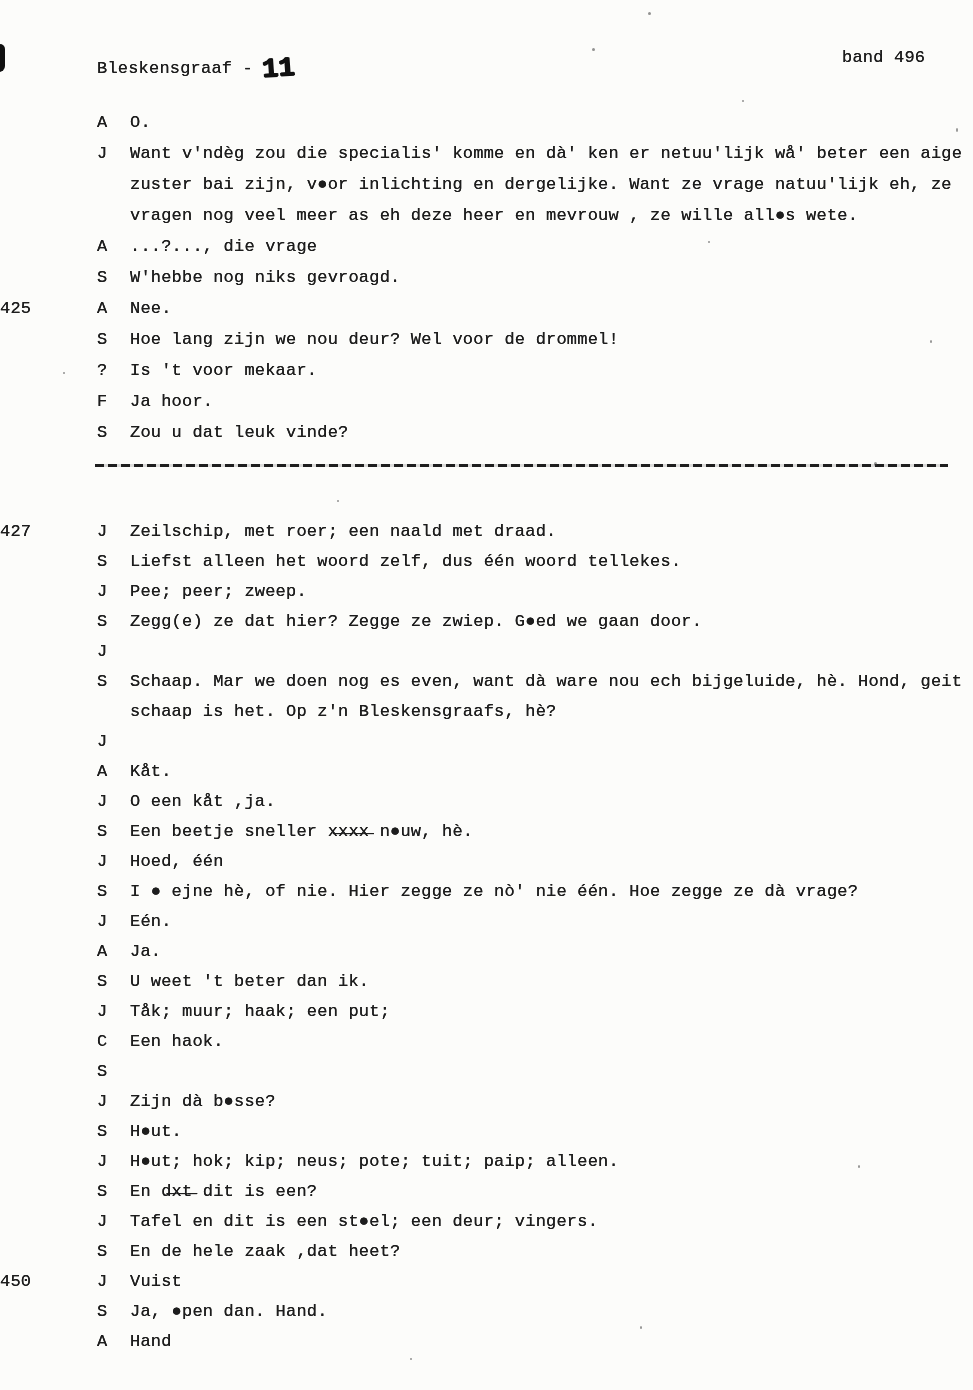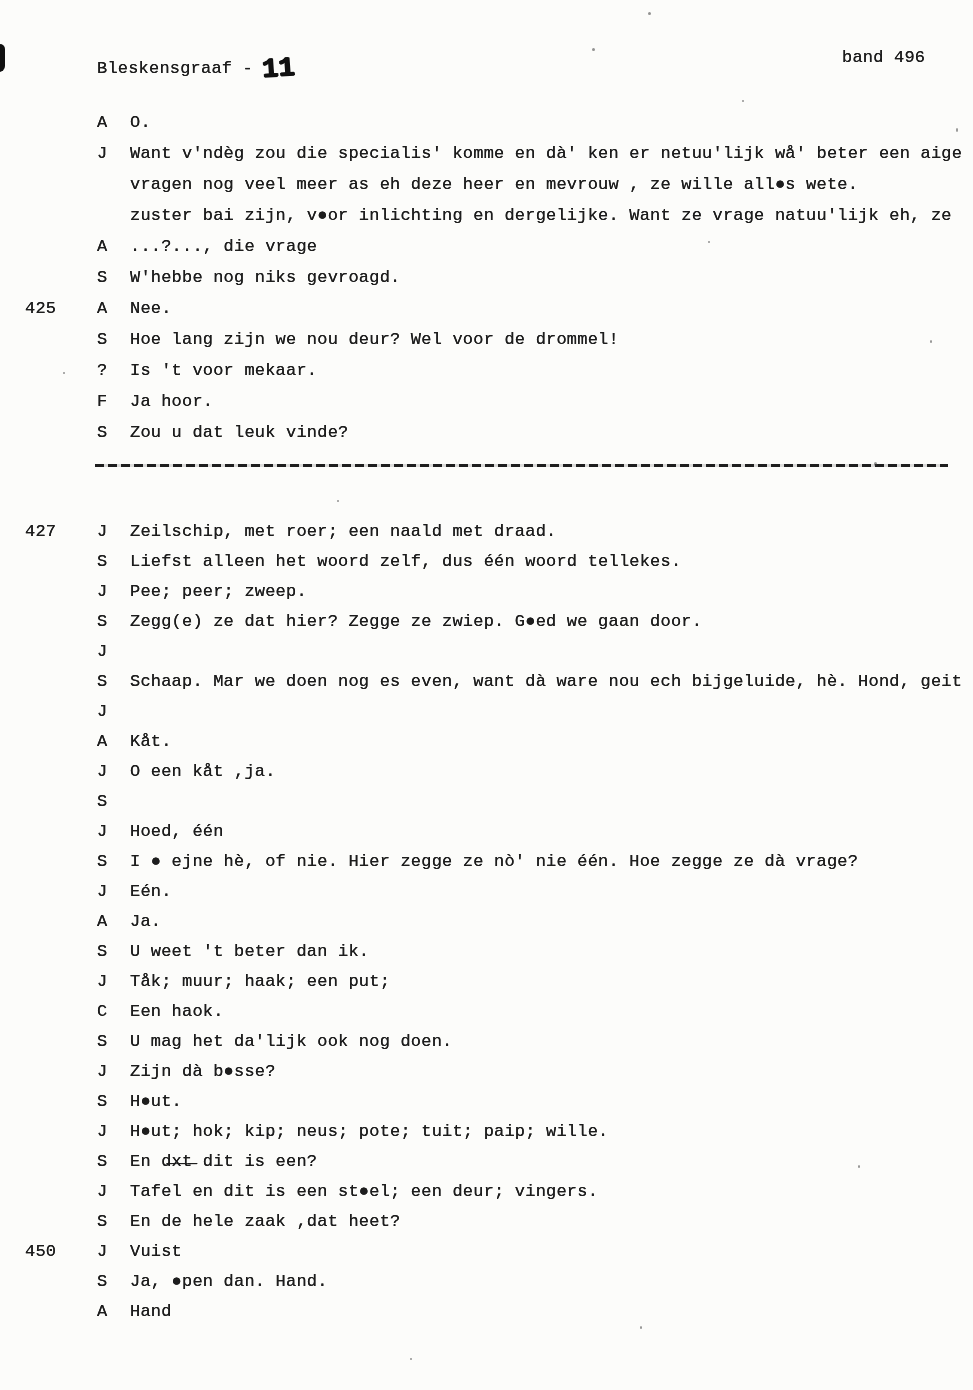--- a/index.html
+++ b/index.html
@@ -17,21 +17,21 @@
     display:inline-block;font-weight:bold;font-size:27px;line-height:20px;
     margin-left:9px;transform:rotate(-4deg) translateY(3px);
     text-shadow:.8px 0 #111,-.8px 0 #111,0 .8px #111,0 -.4px #111;
     color:#111;
   }
   .hdr-right{position:absolute;left:842px;top:48px;font-size:17px;letter-spacing:.2px;white-space:pre;}
   .transcript{position:absolute;left:0;top:107px;width:973px;}
   .row{display:flex;align-items:center;white-space:pre;}
   .sec1 .row{height:31px;}
   .sec2 .row{height:30px;font-family:Liberation Mono, monospace;}
-  .num{width:97px;padding-left:25px;box-sizing:border-box;font-size:17px;letter-spacing:.2px;flex:none;}
+  .num{width:97px;box-sizing:border-box;font-size:17px;letter-spacing:.2px;flex:none;}
   .spk{width:33px;font-size:17px;letter-spacing:.2px;flex:none;}
   .txt{font-size:17px;letter-spacing:.2px;flex:none;}
   .separator{
     margin:16px 0 49px 95px;width:853px;height:3px;
     background:repeating-linear-gradient(90deg,#1e1e1e 0 9px,rgba(30,30,30,.15) 9px 13px);
   }
   .smudge{position:absolute;left:-4px;top:44px;width:9px;height:28px;background:#101010;border-radius:0 5px 6px 0;}
   .speck{position:absolute;width:3px;height:3px;border-radius:50%;background:#3a3a3a;opacity:.55;}
 </style>
 </head>
@@ -42,53 +42,54 @@
   <div class="smudge"></div>
 
   <div class="hdr-left"><span>Bleskensgraaf -</span><span class="hdr-num">11</span></div>
 
   <div class="hdr-right">band 496</div>
 
   <div class="transcript">
     <div class="sec1">
         <div class="row"><span class="num"></span><span class="spk">A</span><span class="txt">O.</span></div>
         <div class="row"><span class="num"></span><span class="spk">J</span><span class="txt">Want v'ndèg zou die specialis' komme en dà' ken er netuu'lijk wå' beter een aige</span></div>
+        <div class="row"><span class="num"></span><span class="spk"></span><span class="txt">zuster bai zijn, v●or inlichting en dergelijke. Want ze vrage natuu'lijk eh, ze</span></div>
         <div class="row"><span class="num"></span><span class="spk"></span><span class="txt">vragen nog veel meer as eh deze heer en mevrouw , ze wille all●s wete.</span></div>
-        <div class="row"><span class="num"></span><span class="spk"></span><span class="txt">zuster bai zijn, v●or inlichting en dergelijke. Want ze vrage natuu'lijk eh, ze</span></div>
         <div class="row"><span class="num"></span><span class="spk">A</span><span class="txt">...?..., die vrage</span></div>
         <div class="row"><span class="num"></span><span class="spk">S</span><span class="txt">W'hebbe nog niks gevroagd.</span></div>
         <div class="row"><span class="num">425</span><span class="spk">A</span><span class="txt">Nee.</span></div>
         <div class="row"><span class="num"></span><span class="spk">S</span><span class="txt">Hoe lang zijn we nou deur? Wel voor de drommel!</span></div>
         <div class="row"><span class="num"></span><span class="spk">?</span><span class="txt">Is 't voor mekaar.</span></div>
         <div class="row"><span class="num"></span><span class="spk">F</span><span class="txt">Ja hoor.</span></div>
         <div class="row"><span class="num"></span><span class="spk">S</span><span class="txt">Zou u dat leuk vinde?</span></div>
       </div>
     <div class="separator"></div>
     <div class="sec2">
         <div class="row"><span class="num">427</span><span class="spk">J</span><span class="txt">Zeilschip, met roer; een naald met draad.</span></div>
         <div class="row"><span class="num"></span><span class="spk">S</span><span class="txt">Liefst alleen het woord zelf, dus één woord tellekes.</span></div>
         <div class="row"><span class="num"></span><span class="spk">J</span><span class="txt">Pee; peer; zweep.</span></div>
         <div class="row"><span class="num"></span><span class="spk">S</span><span class="txt">Zegg(e) ze dat hier? Zegge ze zwiep. G●ed we gaan door.</span></div>
         <div class="row"><span class="num"></span><span class="spk">J</span></div>
         <div class="row"><span class="num"></span><span class="spk">S</span><span class="txt">Schaap. Mar we doen nog es even, want dà ware nou ech bijgeluide, hè. Hond, geit</span></div>
+        <div class="row"><span class="num"></span><span class="spk"></span><span class="txt">schaap is het. Op z'n Bleskensgraafs, hè?</span></div>
         <div class="row"><span class="num"></span><span class="spk">J</span></div>
         <div class="row"><span class="num"></span><span class="spk">A</span><span class="txt">Kåt.</span></div>
         <div class="row"><span class="num"></span><span class="spk">J</span><span class="txt">O een kåt ,ja.</span></div>
-        <div class="row"><span class="num"></span><span class="spk">S</span></div>
+        <div class="row"><span class="num"></span><span class="spk">S</span><span class="txt">Een beetje sneller x̶x̶x̶x̶ n●uw, hè.</span></div>
         <div class="row"><span class="num"></span><span class="spk">J</span><span class="txt">Hoed, één</span></div>
         <div class="row"><span class="num"></span><span class="spk">S</span><span class="txt">I ● ejne hè, of nie. Hier zegge ze nò' nie één. Hoe zegge ze dà vrage?</span></div>
         <div class="row"><span class="num"></span><span class="spk">J</span><span class="txt">Eén.</span></div>
         <div class="row"><span class="num"></span><span class="spk">A</span><span class="txt">Ja.</span></div>
         <div class="row"><span class="num"></span><span class="spk">S</span><span class="txt">U weet 't beter dan ik.</span></div>
         <div class="row"><span class="num"></span><span class="spk">J</span><span class="txt">Tåk; muur; haak; een put;</span></div>
         <div class="row"><span class="num"></span><span class="spk">C</span><span class="txt">Een haok.</span></div>
-        <div class="row"><span class="num"></span><span class="spk">S</span><span class="txt">U mag het da'lijk ook nog doen.</span></div>
+        <div class="row"><span class="num"></span><span class="spk">S</span></div>
         <div class="row"><span class="num"></span><span class="spk">J</span><span class="txt">Zijn dà b●sse?</span></div>
         <div class="row"><span class="num"></span><span class="spk">S</span><span class="txt">H●ut.</span></div>
-        <div class="row"><span class="num"></span><span class="spk">J</span><span class="txt">H●ut; hok; kip; neus; pote; tuit; paip; wille.</span></div>
+        <div class="row"><span class="num"></span><span class="spk">J</span><span class="txt">H●ut; hok; kip; neus; pote; tuit; paip; alleen.</span></div>
         <div class="row"><span class="num"></span><span class="spk">S</span><span class="txt">En d̶x̶t̶ dit is een?</span></div>
         <div class="row"><span class="num"></span><span class="spk">J</span><span class="txt">Tafel en dit is een st●el; een deur; vingers.</span></div>
         <div class="row"><span class="num"></span><span class="spk">S</span><span class="txt">En de hele zaak ,dat heet?</span></div>
         <div class="row"><span class="num">450</span><span class="spk">J</span><span class="txt">Vuist</span></div>
         <div class="row"><span class="num"></span><span class="spk">S</span><span class="txt">Ja, ●pen dan. Hand.</span></div>
         <div class="row"><span class="num"></span><span class="spk">A</span><span class="txt">Hand</span></div>
       </div>
   </div>
 
   <div class="speck" style="left:648px;top:12px"></div>

